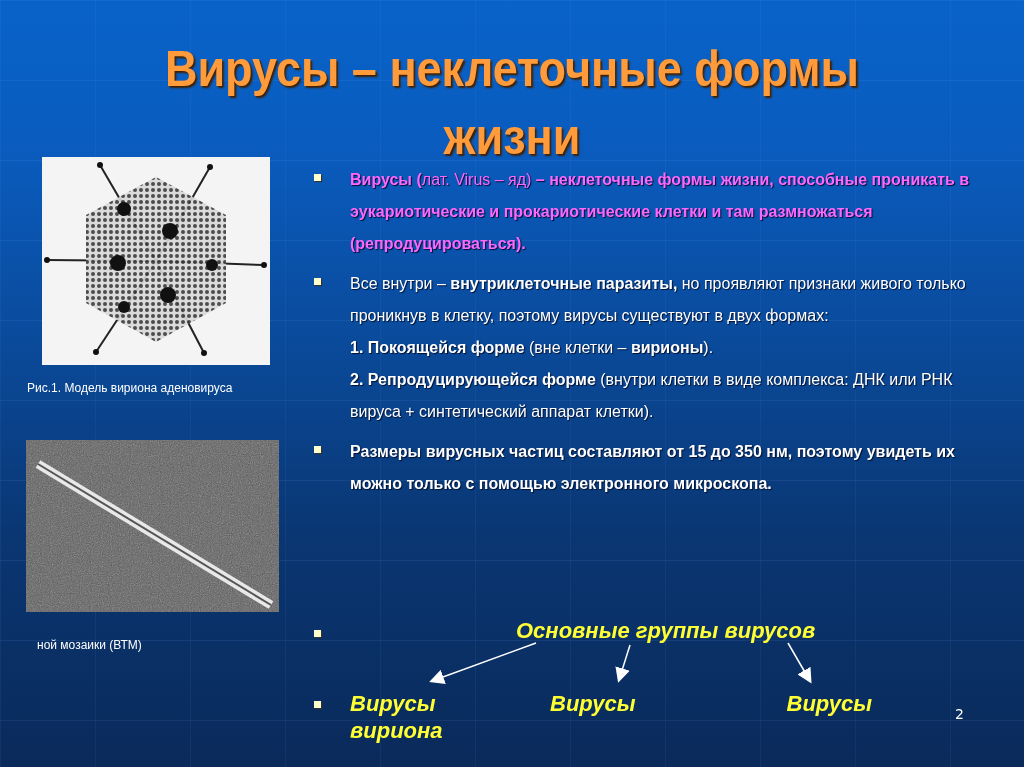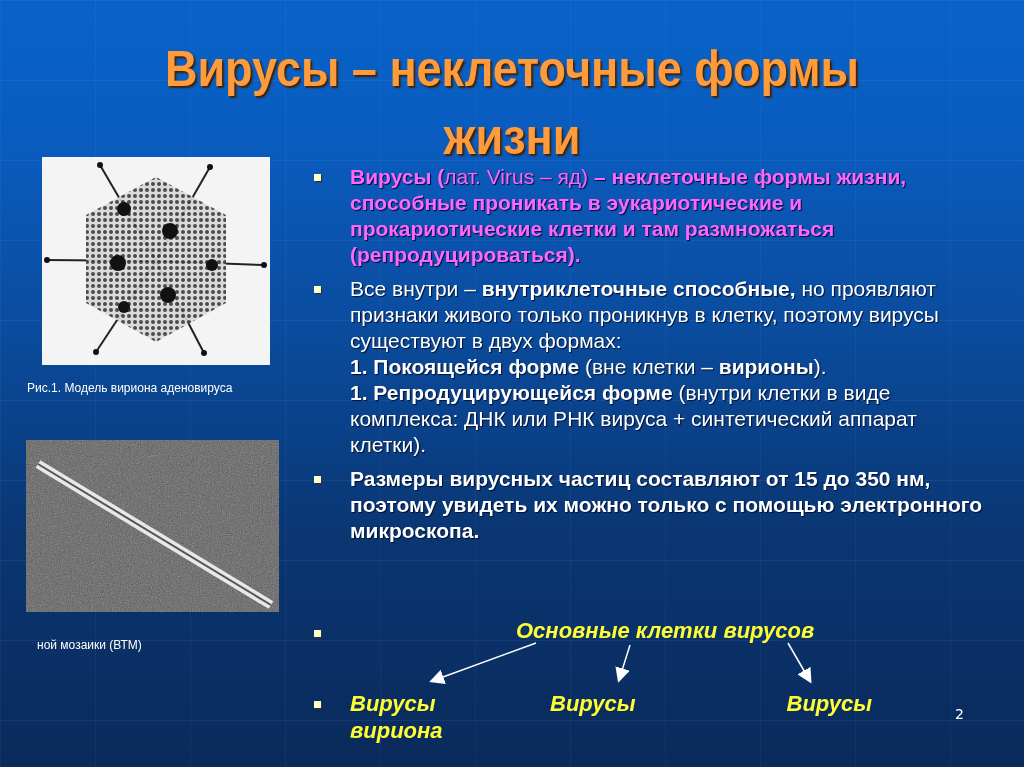--- a/index.html
+++ b/index.html
@@ -28,21 +28,21 @@
   .fig1 { left:42px; top:157px; width:228px; height:208px; background:#f4f4f4; }
   .fig2 { left:26px; top:440px; width:253px; height:172px; background:#6a6a6a; }
   .caption {
     position:absolute; color:#ffffff; font-size:12px; line-height:25px;
   }
   .cap1 { left:27px; top:376px; }
   .cap2 { left:37px; top:633px; }
   .bullets { position:absolute; left:312px; top:164px; width:680px; }
   .item {
     position:relative; padding-left:38px; color:#ffffff;
-    font-size:21px; line-height:26px; margin-bottom:8px;
+    font-size:16px; line-height:32px; margin-bottom:8px;
     text-shadow: 1px 1px 1px #001030;
   }
   .bullet {
     position:absolute; left:2px; top:10px; width:7px; height:7px;
     background:#ffffcc; box-shadow:1px 1px 1px #333;
   }
   .pink { color:#ff66ff; }
   .pink b { color:#ff66ff; }
   .yellow { color:#ffff33; font-style:italic; font-weight:bold; }
   .groups-title { position:absolute; left:516px; top:618px; font-size:22px; }
@@ -120,32 +120,32 @@
   <div>ной  мозаики (ВТМ)</div>
 </div>
 
 <div class="bullets">
   <div class="item pink">
     <span class="bullet"></span>
     <b>Вирусы (</b><span>лат. Virus – яд)</span><b> – неклеточные формы жизни, способные проникать в эукариотические и прокариотические клетки и там размножаться (репродуцироваться).</b>
   </div>
   <div class="item">
     <span class="bullet"></span>
-    <span>Все внутри – </span><b>внутриклеточные способные,</b><span> но проявляют признаки живого только проникнув в клетку, поэтому  вирусы существуют в двух формах: </span><br>
+    <span>Все внутри – </span><b>внутриклеточные паразиты,</b><span> но проявляют признаки живого только проникнув в клетку, поэтому  вирусы существуют в двух формах: </span><br>
     <b>1. Покоящейся форме</b><span> (вне клетки – </span><b>вирионы</b><span>).</span><br>
-    <b>1. Репродуцирующейся форме</b><span> (внутри клетки в виде комплекса: ДНК или РНК вируса + синтетический аппарат клетки).</span>
+    <b>2. Репродуцирующейся форме</b><span> (внутри клетки в виде комплекса: ДНК или РНК вируса + синтетический аппарат клетки).</span>
   </div>
   <div class="item" style="font-weight:bold;">
     <span class="bullet"></span>
     <span>Размеры вирусных частиц составляют от 15 до 350 нм, поэтому увидеть их можно только с помощью электронного микроскопа.</span>
   </div>
 </div>
 
 <span class="b-abs" style="left:314px; top:630px;"></span>
-<div class="groups-title yellow">Основные клетки вирусов</div>
+<div class="groups-title yellow">Основные группы вирусов</div>
 
 <svg class="arrows" width="1024" height="767">
   <defs>
     <marker id="ah" markerWidth="10" markerHeight="10" refX="8" refY="5" orient="auto">
       <path d="M0,0 L10,5 L0,10 z" fill="#ffffff"></path>
     </marker>
   </defs>
   <g stroke="#ffffff" stroke-width="1.5" fill="none">
     <line x1="536" y1="643" x2="432" y2="681" marker-end="url(#ah)"></line>
     <line x1="630" y1="645" x2="619" y2="680" marker-end="url(#ah)"></line>

